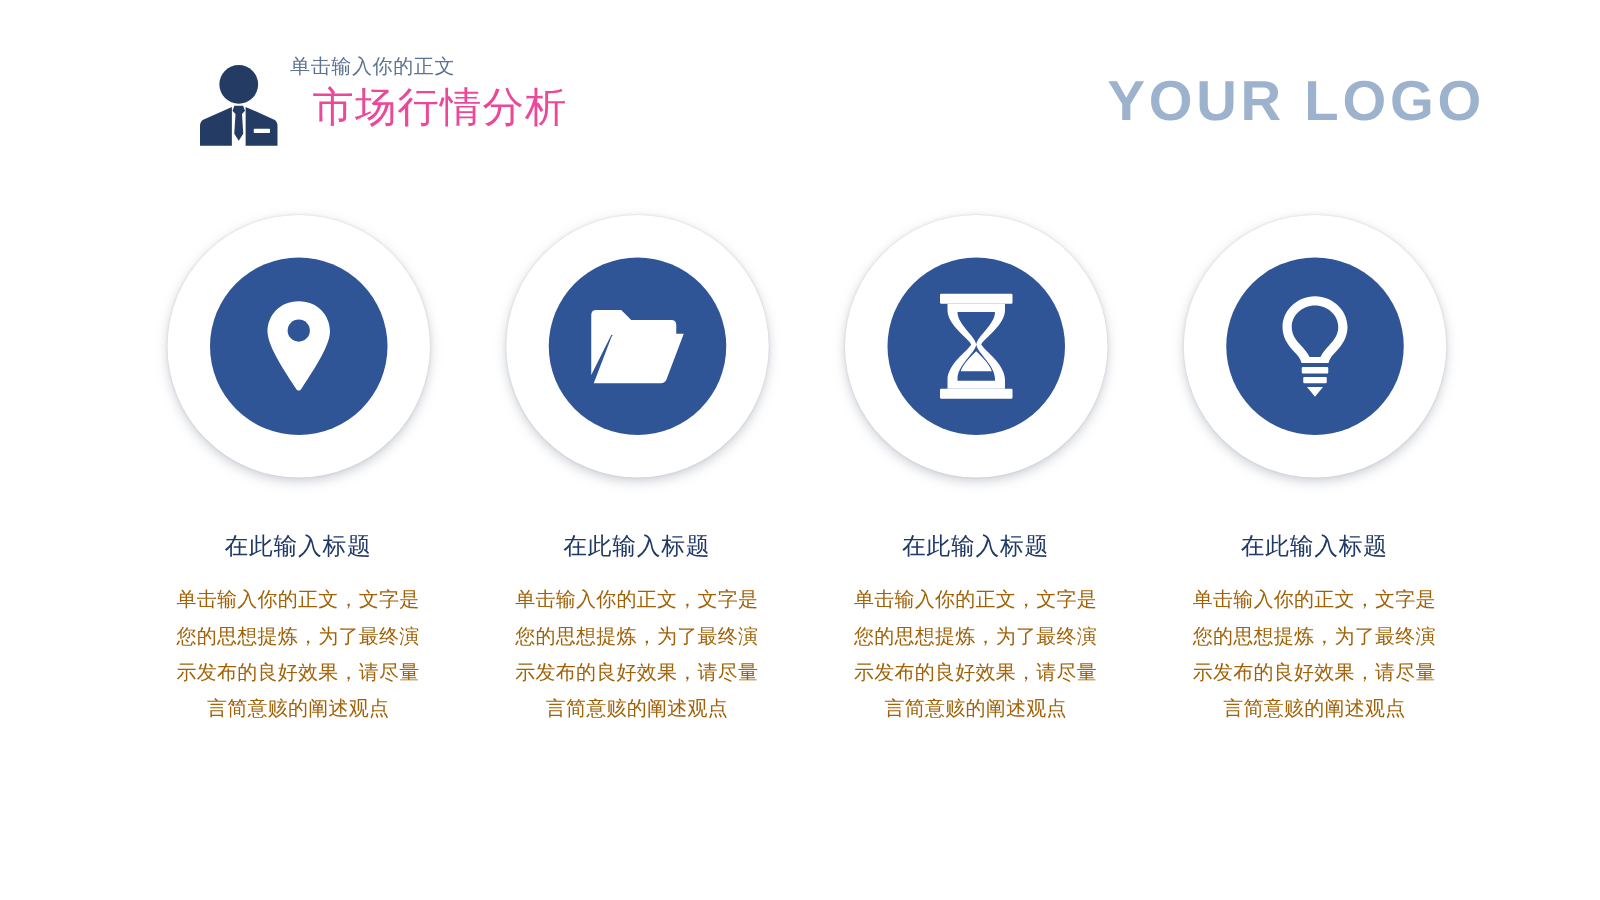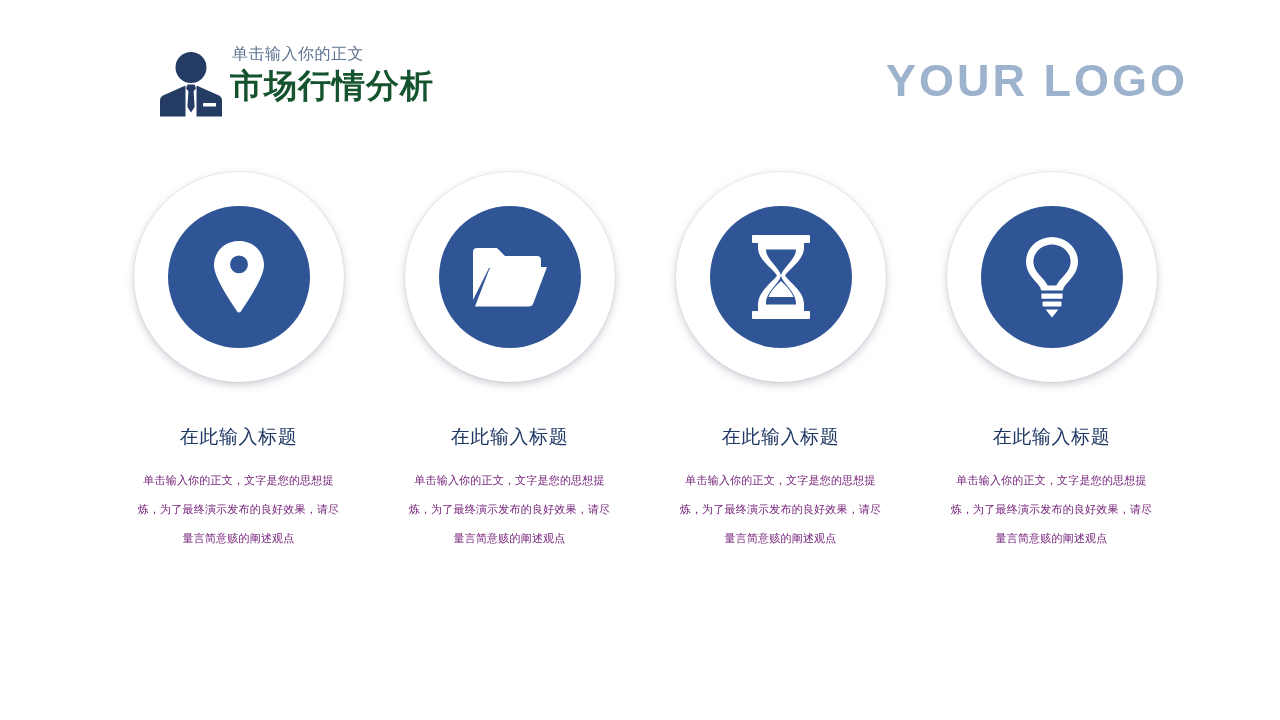--- a/index.html
+++ b/index.html
@@ -51,26 +51,27 @@
   .header-sub {
     font-size: 16px;
     color: #5d7394;
     letter-spacing: 0.5px;
     line-height: 1.2;
     white-space: nowrap;
     padding-left: 2px;
   }
   .header-title {
     font-size: 33px;
-    font-weight: bold;
-    color: #14532d;
+    font-weight: normal;
+    color: #ec4899;
     letter-spacing: 1px;
     line-height: 1.18;
     margin-top: 4px;
     white-space: nowrap;
+    margin-left: 20px;
   }
   .logo {
     position: absolute;
     right: 108px;
     top: 58px;
     font-size: 45px;
     color: #9db2cd;
     letter-spacing: 3px;
     font-weight: 700;
     white-space: nowrap;
@@ -123,23 +124,23 @@
     font-size: 19px;
     font-weight: normal;
     color: #1f3864;
     letter-spacing: 0.6px;
     text-align: center;
     white-space: nowrap;
   }
   .card-body {
     margin-top: 16px;
     width: 205px;
-    font-size: 11px;
+    font-size: 16px;
     line-height: 29px;
-    color: #701a75;
+    color: #a16207;
     text-align: center;
     letter-spacing: 0.2px;
   }
 </style>
 </head>
 <body>
 
 <div id="slide">
 
   <div class="header">

